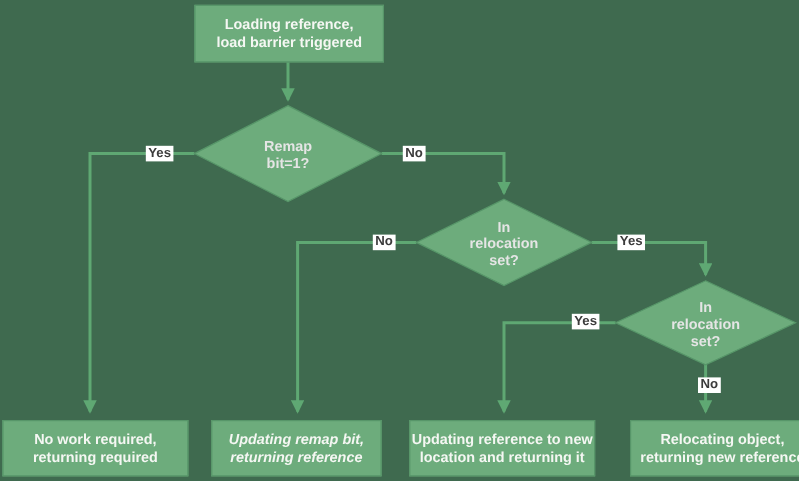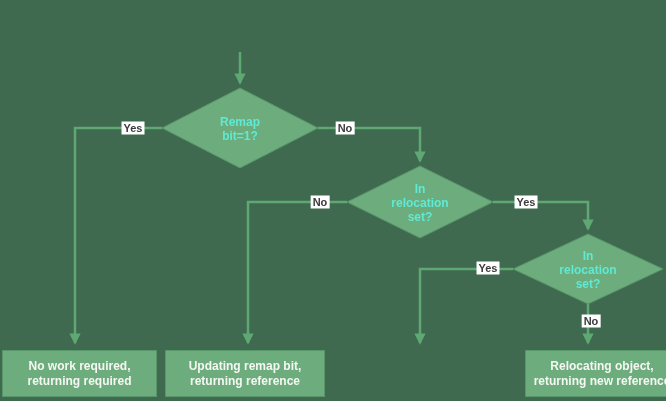--- a/index.html
+++ b/index.html
@@ -11,21 +11,21 @@
   }
   svg.layer { position:absolute; left:0; top:0; width:666px; height:401px; }
   .node {
     position:absolute; background:#6DAC7C; border:1px solid #579669;
     color:#F5F7F3; font-weight:bold; font-size:12px; line-height:15px;
     display:flex; align-items:center; justify-content:center;
     text-align:center; white-space:pre-line;
   }
   .diamond-label {
     position:absolute; transform:translate(-50%,-50%);
-    color:#5eead4; font-weight:bold; font-size:12px; line-height:14px;
+    color:#e5e5e5; font-weight:bold; font-size:12px; line-height:14px;
     text-align:center; white-space:pre-line; pointer-events:none;
   }
   .edge-label {
     position:absolute; transform:translate(-50%,-50%);
     background:#FFFFFF; color:#3C3C3C; font-size:11px; line-height:13px;
     padding:0 2px; white-space:nowrap;font-weight:bold;
   }
 </style>
 </head>
 <body>
@@ -49,27 +49,31 @@
       <polyline points="588,304 588,343" marker-end="url(#arrow)"></polyline>
     </g>
 
     <g fill="#6DAC7C" stroke="#579669" stroke-width="1">
       <polygon points="240,88 318,128 240,168 162,128"></polygon>
       <polygon points="420,166 493,202 420,238 347,202"></polygon>
       <polygon points="588,234 663,269 588,304 513,269"></polygon>
     </g>
   </svg>
 
+  <div class="node" style="left:162px; top:4px; width:158px; height:48px;">Loading reference,
+load barrier triggered</div>
 
   <div class="node" style="left:2px; top:350px; width:155px; height:47px;">No work required,
 returning required</div>
 
-  <div class="node" style="left:165px; top:350px; width:160px; height:47px;">Updating remap bit,
+  <div class="node" style="left:176px; top:350px; width:142px; height:47px;font-style:italic;">Updating remap bit,
 returning reference</div>
 
+  <div class="node" style="left:341px; top:350px; width:155px; height:47px;">Updating reference to new
+location and returning it</div>
 
   <div class="node" style="left:510px; top:350px; width:154px; height:47px;margin-left:15px;">Relocating object,
 returning new reference</div>
 
   <div class="diamond-label" style="left:240px; top:129px;">Remap
 bit=1?</div>
 
   <div class="diamond-label" style="left:420px; top:203px;">In
 relocation
 set?</div>

